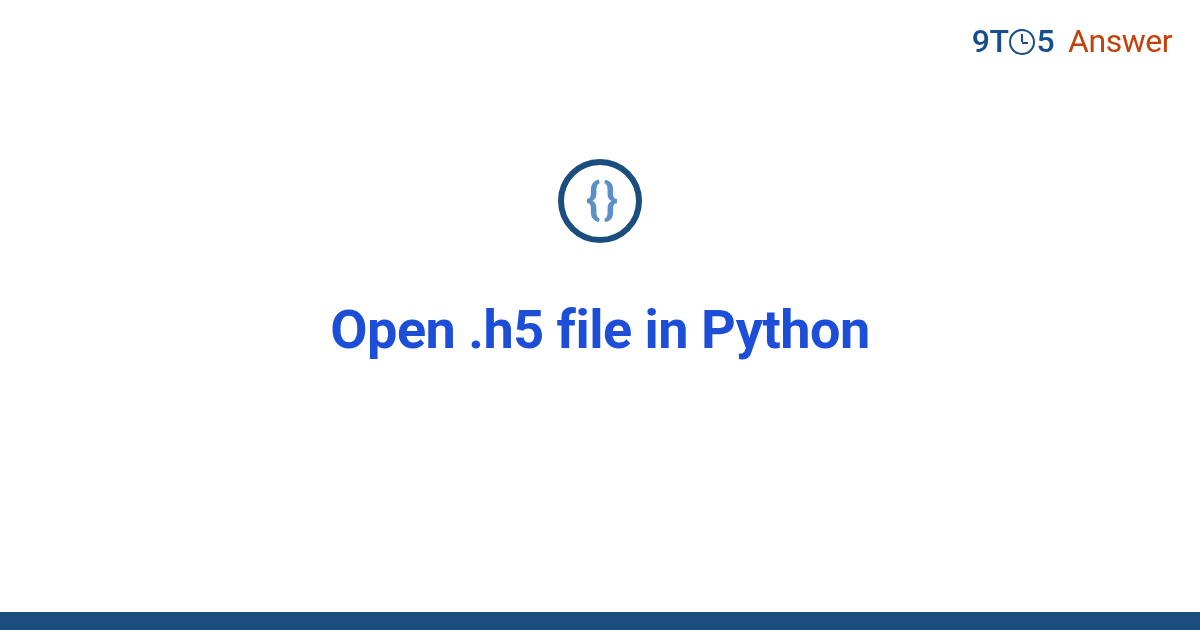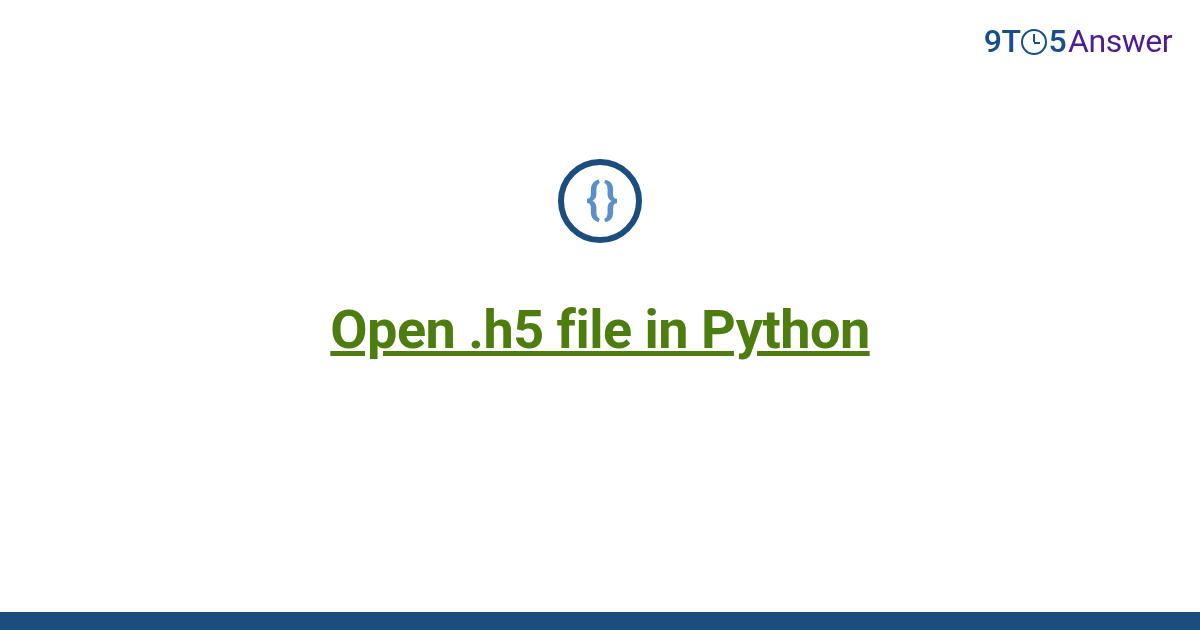--- a/index.html
+++ b/index.html
@@ -62,23 +62,23 @@
       height: 2px;
       background: #174e8c;
       top: 11px;
       left: 11px;
     }
     .logo-five {
       color: #174e8c;
       font-weight: 500;
     }
     .logo-answer {
-      color: #4c1d95;
+      color: #c2410c;
       font-weight: 400;
-      margin-left: 2px;
+      margin-left: 14px;
     }
     .content {
       position: absolute;
       top: 0;
       left: 0;
       right: 0;
       bottom: 0;
       display: flex;
       flex-direction: column;
       align-items: center;
@@ -101,24 +101,23 @@
       font-weight: 700;
       color: #5a8fc8;
       letter-spacing: -4px;
       line-height: 1;
       position: relative;
       top: -2px;
     }
     .title {
       font-size: 54px;
       font-weight: 700;
-      color: #4d7c0f;
+      color: #1d4ed8;
       text-align: center;
       letter-spacing: -0.5px;
-      text-decoration: underline;
     }
     .footer-bar {
       position: absolute;
       bottom: 0;
       left: 0;
       right: 0;
       height: 18px;
       background: #1b4e7e;
     }
   </style>

